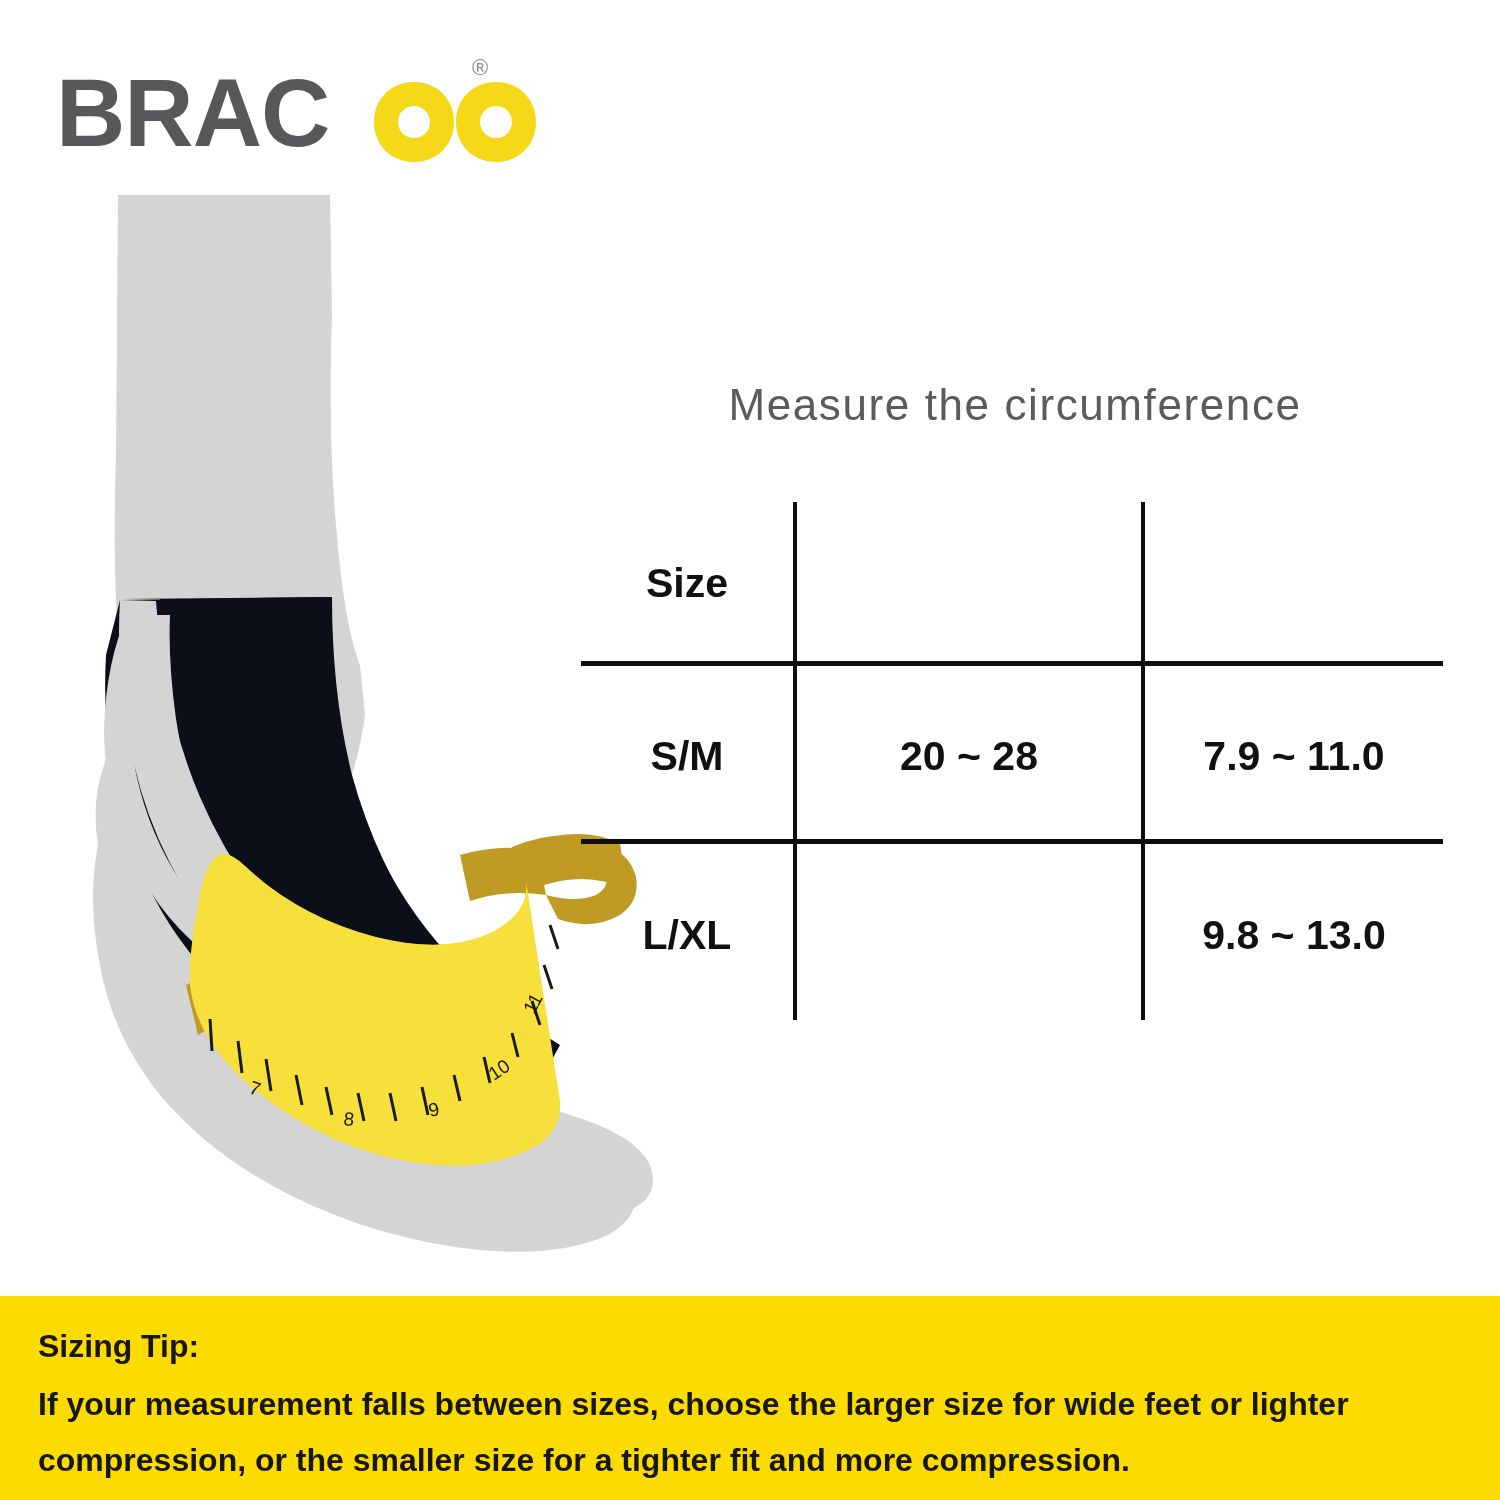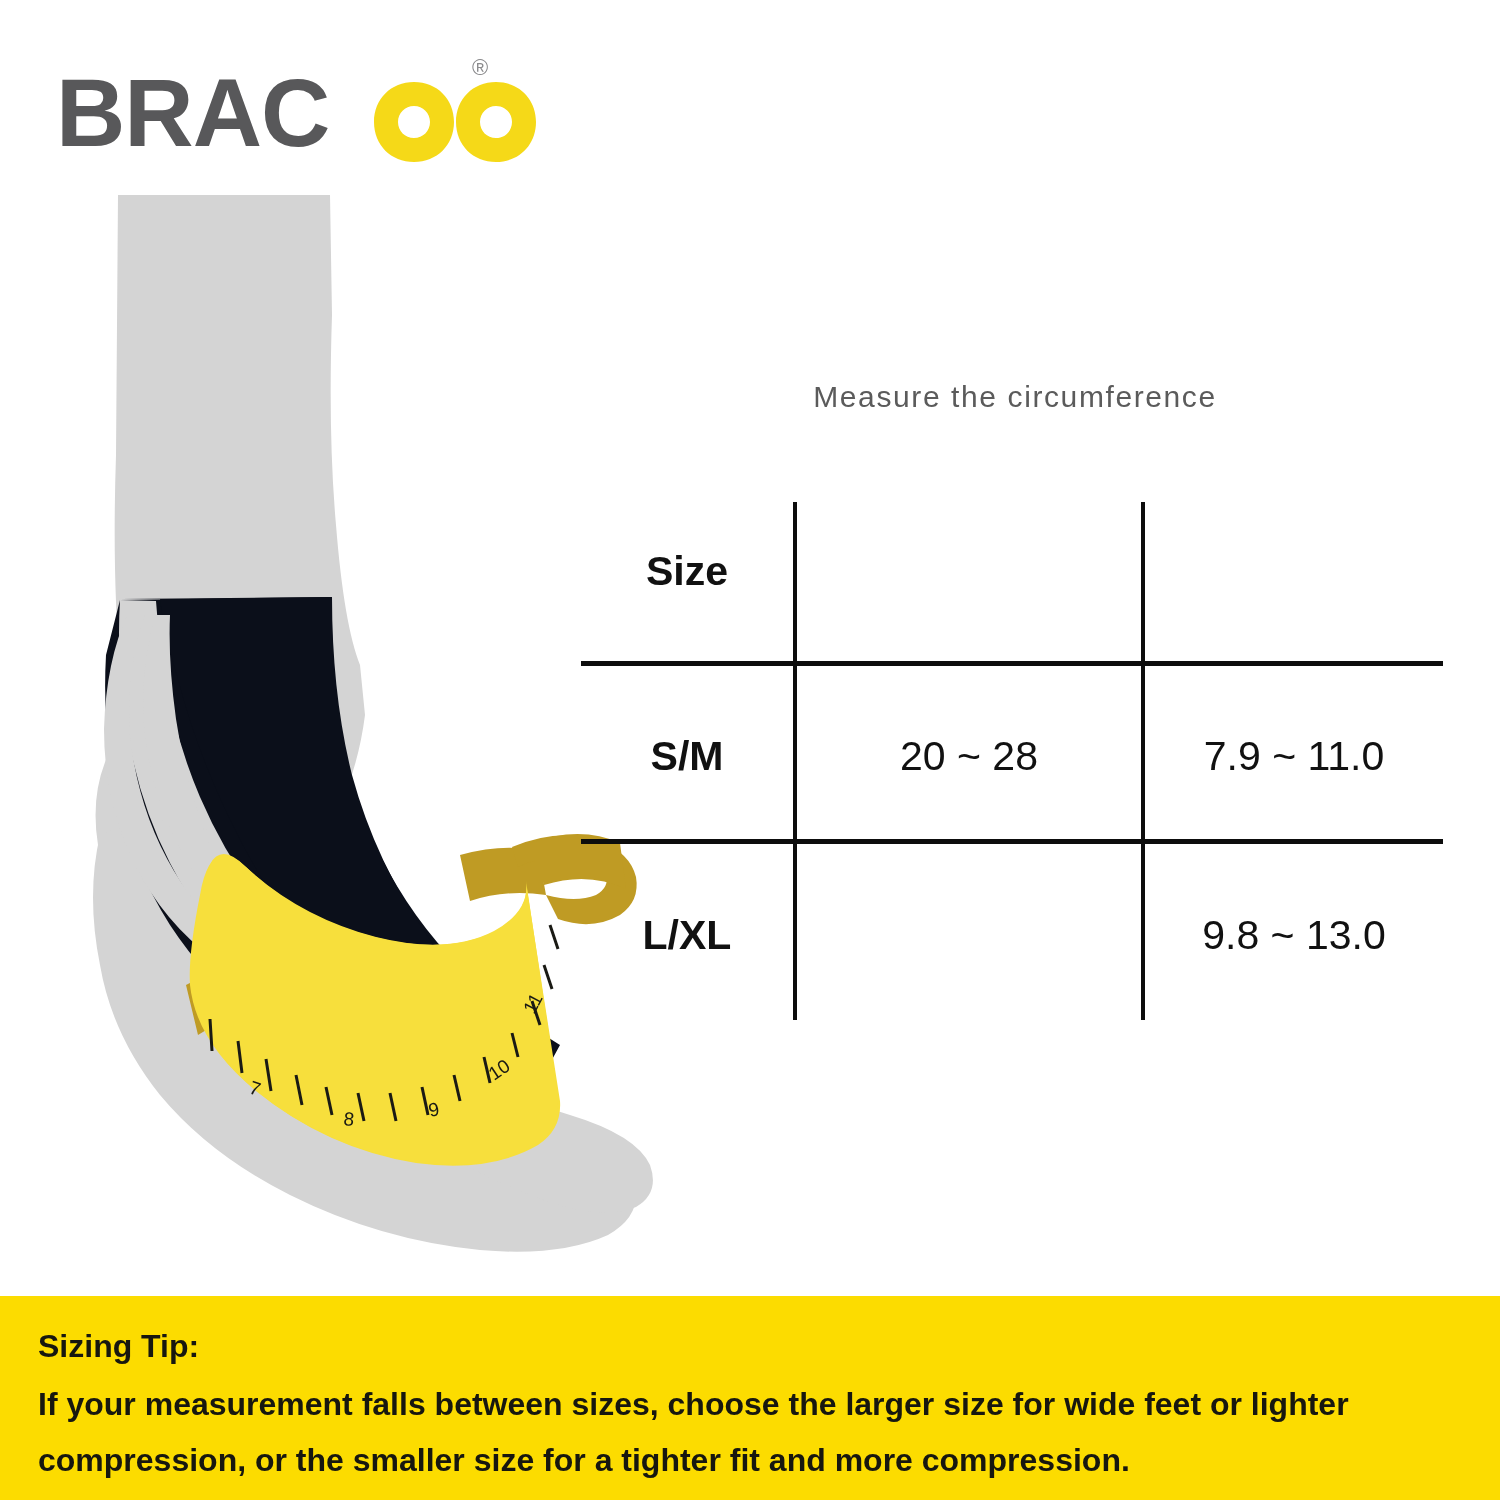--- a/index.html
+++ b/index.html
@@ -67,21 +67,21 @@
     width: 910px;
     height: 650px;
   }
   .panel-title {
     position: absolute;
     left: 0;
     top: 0;
     width: 910px;
     text-align: center;
     font-family: "Liberation Sans", sans-serif;
-    font-size: 30px;
+    font-size: 44px;
     font-weight: normal;
     letter-spacing: 1.6px;
     color: #5b5b5b;
     white-space: nowrap;
   }
 
   .grid {
     position: absolute;
     left: 0;
     top: 100px;
@@ -106,26 +106,27 @@
   }
   .hline.h1 { top: 181px; }
   .hline.h2 { top: 359px; }
 
   .cell {
     position: absolute;
     text-align: center;
     font-family: "Liberation Sans", sans-serif;
     color: #111111;
     white-space: nowrap;
+    font-weight: bold;
   }
   .col-size   { left: 21px;  width: 212px; }
   .col-cm     { left: 237px; width: 344px; }
   .col-inch   { left: 585px; width: 298px; }
 
-  .row-head { top: 68px;  font-size: 41px; font-weight: bold; }
+  .row-head { top: 80px;  font-size: 41px; font-weight: bold; }
   .row-1    { top: 253px; font-size: 41px; }
   .row-2    { top: 432px; font-size: 41px; }
 
   .cell.bold { font-weight: bold; }
 
   
   .footer {
     position: absolute;
     left: 0;
     top: 1296px;

